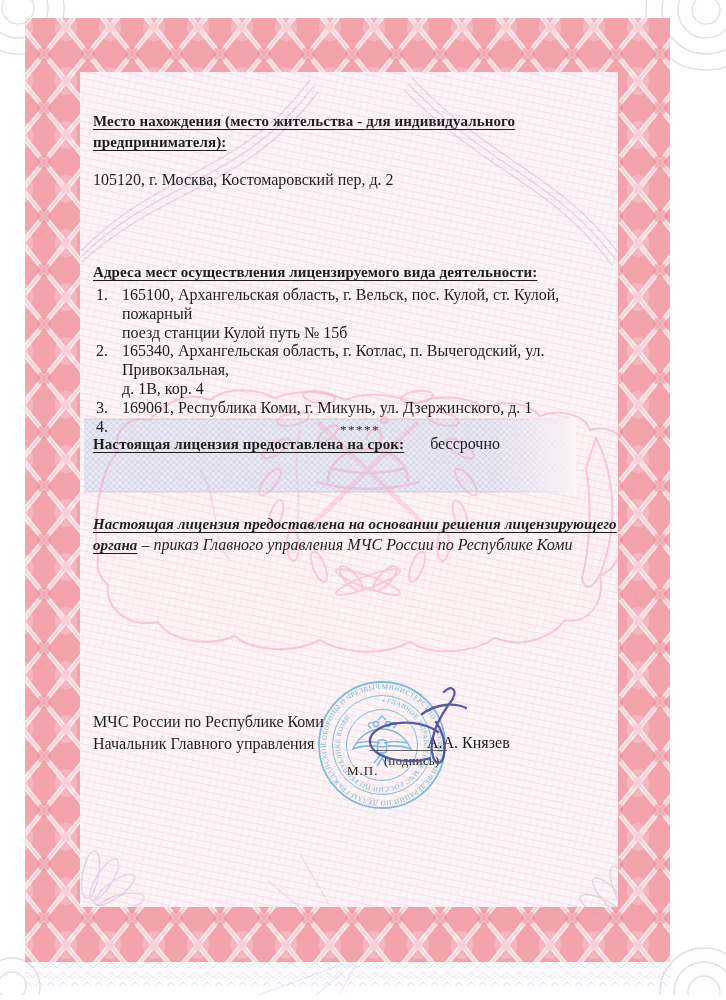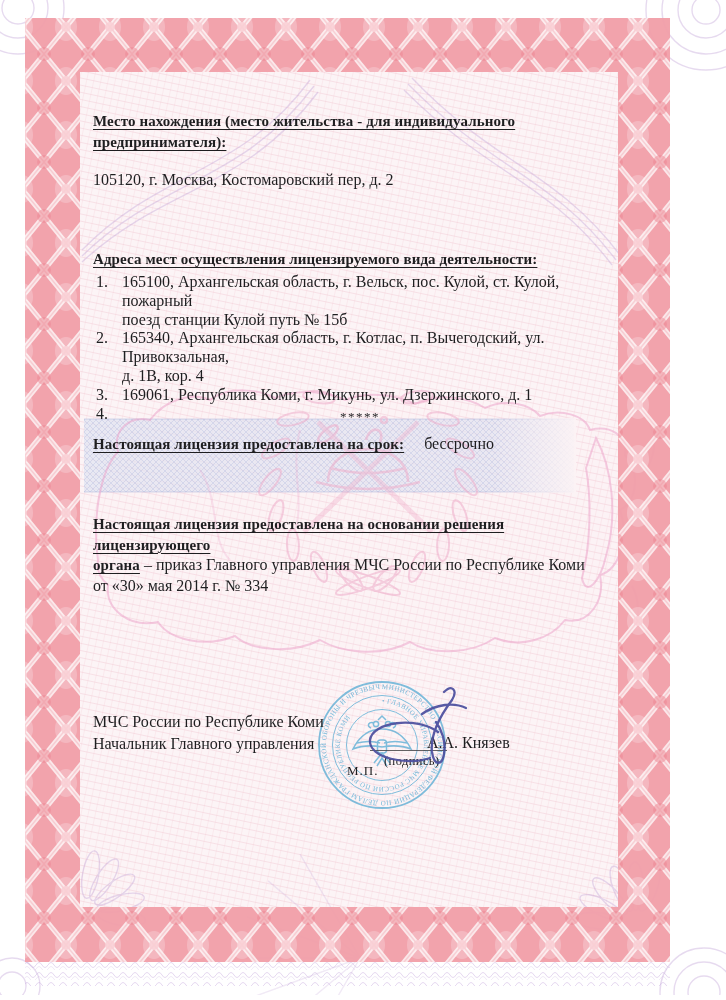--- a/index.html
+++ b/index.html
@@ -8,28 +8,28 @@
     background:#ffffff;
     font-family:"Liberation Serif","DejaVu Serif",serif;
     color:#1e1e20;
   }
   .abs{position:absolute;}
   svg.layer{position:absolute;left:0;top:0;z-index:1;}
   .txt{position:absolute;z-index:5;}
   .h{font-weight:bold;text-decoration:underline;text-underline-offset:3px;text-decoration-thickness:1.3px;font-size:15px;letter-spacing:0.1px;}
   .loc{left:93px;top:111px;width:527px;line-height:21px;}
   .loc .val{font-size:16px;margin-top:16px;}
-  .addr{left:93px;top:249px;width:534px;line-height:21px;font-family:Liberation Serif, serif;}
+  .addr{left:93px;top:262px;width:534px;line-height:21px;font-family:Liberation Serif, serif;}
   .alist{margin-top:3px;line-height:18.8px;font-size:16px;}
   .arow{position:relative;padding-left:29px;}
   .anum{position:absolute;left:3px;top:0;}
   .sep{text-align:center;font-size:13px;letter-spacing:1.5px;margin-top:1px;color:#2a2a2c;}
   .term{left:93px;top:435px;white-space:nowrap;}
-  .term .val{font-size:16px;margin-left:20px;text-decoration:none;font-weight:normal;}
-  .basis{left:93px;top:514px;width:530px;line-height:20.7px;font-size:16px;}
+  .term .val{font-size:16px;margin-left:26px;text-decoration:none;font-weight:normal;}
+  .basis{left:93px;top:514px;width:530px;line-height:20.7px;font-size:16px;font-style:italic;}
   .officer{left:93px;top:711px;font-size:16px;line-height:22px;}
   .sig-name{left:427px;top:734px;font-size:16px;}
   .sig-caption{left:384px;top:754px;font-size:12.5px;letter-spacing:0.4px;}
   .seal-mark{left:347px;top:763px;font-size:13px;letter-spacing:1px;}
   .sig-line{left:370px;top:750px;width:77px;height:1.3px;background:#3c3c3e;opacity:.8;z-index:5;}
   .stamp{left:312px;top:675px;z-index:4;}
   .signature{left:338px;top:670px;z-index:6;}
 </style>
 </head>
 <body>
@@ -201,21 +201,20 @@
     <div class="sep">*****</div>
   </div>
 
   <div class="txt term">
     <span class="h">Настоящая лицензия предоставлена на срок:</span><span class="val">бессрочно</span>
   </div>
 
   <div class="txt basis">
     <div class="h">Настоящая лицензия предоставлена на основании решения лицензирующего</div>
     <div><span class="h">органа</span><span> – приказ Главного управления МЧС России по Республике Коми</span></div>
-    <div>от «30» мая 2014 г. № 334</div>
   </div>
 
   <div class="txt officer">
     <div>МЧС России по Республике Коми</div>
     <div>Начальник Главного управления</div>
   </div>
 
   <div class="abs sig-line"></div>
   <div class="txt sig-caption">(подпись)</div>
   <div class="txt sig-name">А.А. Князев</div>

